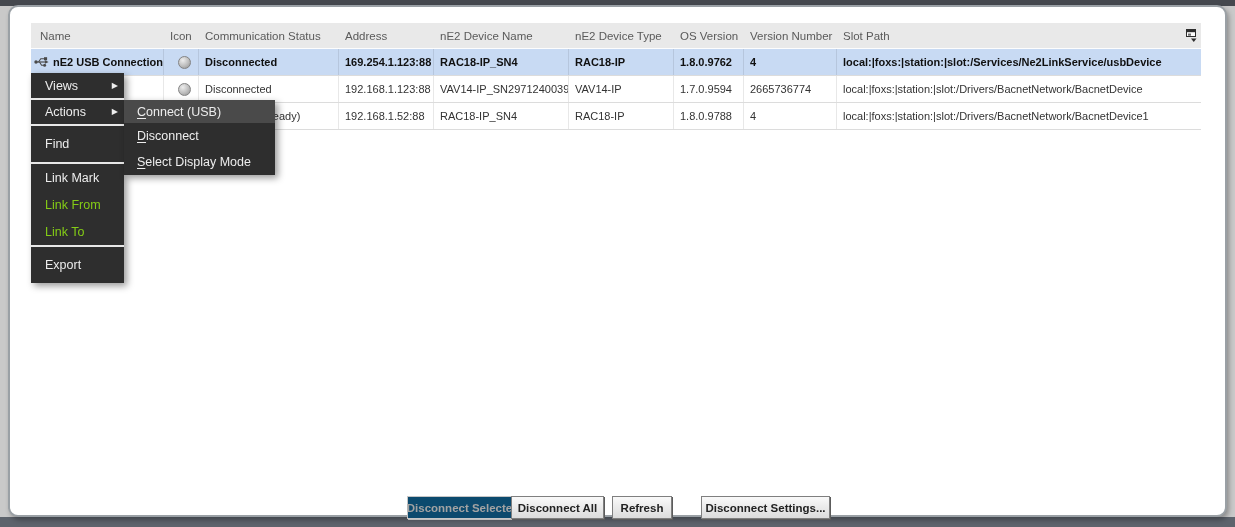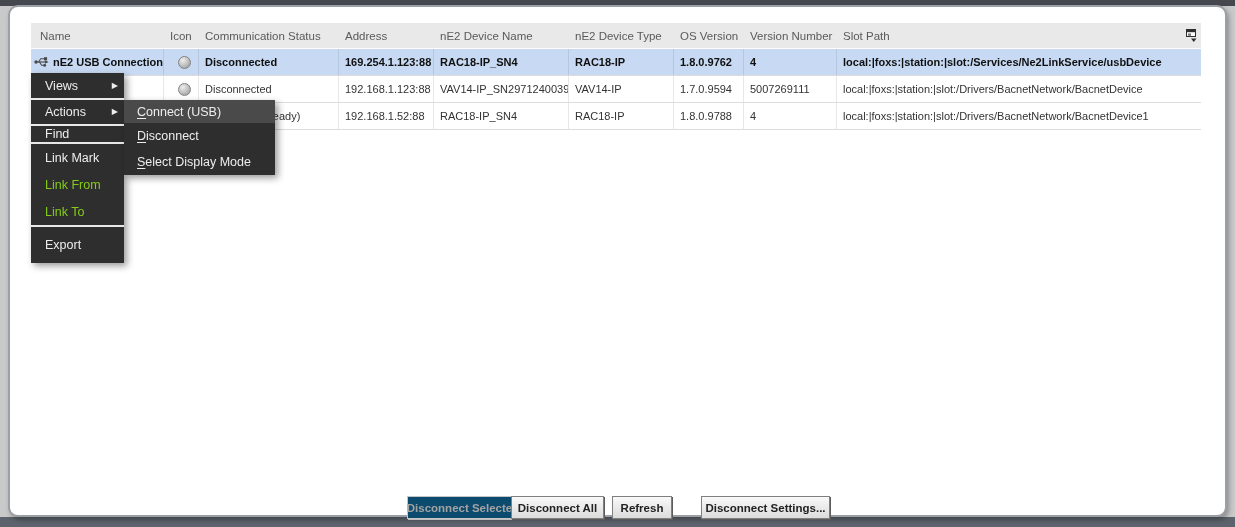--- a/index.html
+++ b/index.html
@@ -110,21 +110,21 @@
         <span></span>
       </div>
     <div class="cell">
         <span class="sphere"></span>
       </div>
     <div class="cell">Disconnected</div>
     <div class="cell">192.168.1.123:88</div>
     <div class="cell">VAV14-IP_SN2971240039</div>
     <div class="cell">VAV14-IP</div>
     <div class="cell">1.7.0.9594</div>
-    <div class="cell">5007269111</div>
+    <div class="cell">2665736774</div>
     <div class="cell">local:|foxs:|station:|slot:/Drivers/BacnetNetwork/BacnetDevice</div>
   </div>
 
   <div class="grid trow">
     <div class="cell c-name">
         <span></span>
       </div>
     <div class="cell">
         <span class="sphere"></span>
       </div>
@@ -142,21 +142,21 @@
   <div class="mi" style="height:25px">
     <span>Views</span>
     <span class="arr">▶</span>
   </div>
   <div class="msep"></div>
   <div class="mi" style="height:24px">
     <span>Actions</span>
     <span class="arr">▶</span>
   </div>
   <div class="msep"></div>
-  <div class="mi" style="height:16px">
+  <div class="mi" style="height:36px">
     <span>Find</span>
   </div>
   <div class="msep"></div>
   <div class="mi" style="height:27px">
     <span>Link Mark</span>
   </div>
   <div class="mi disabled" style="height:27px">
     <span>Link From</span>
   </div>
   <div class="mi disabled" style="height:27px">

